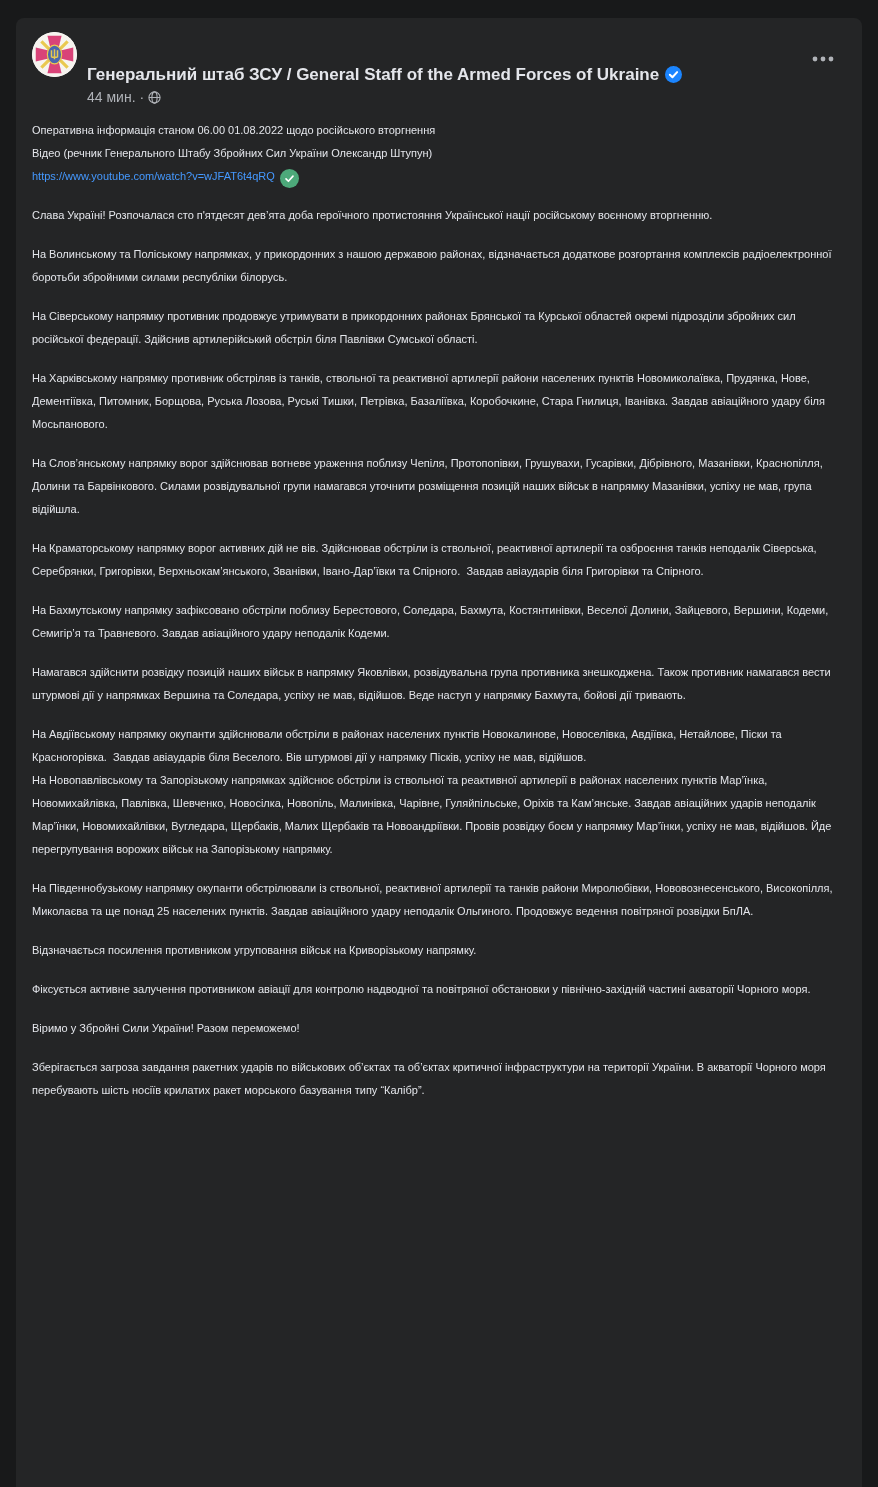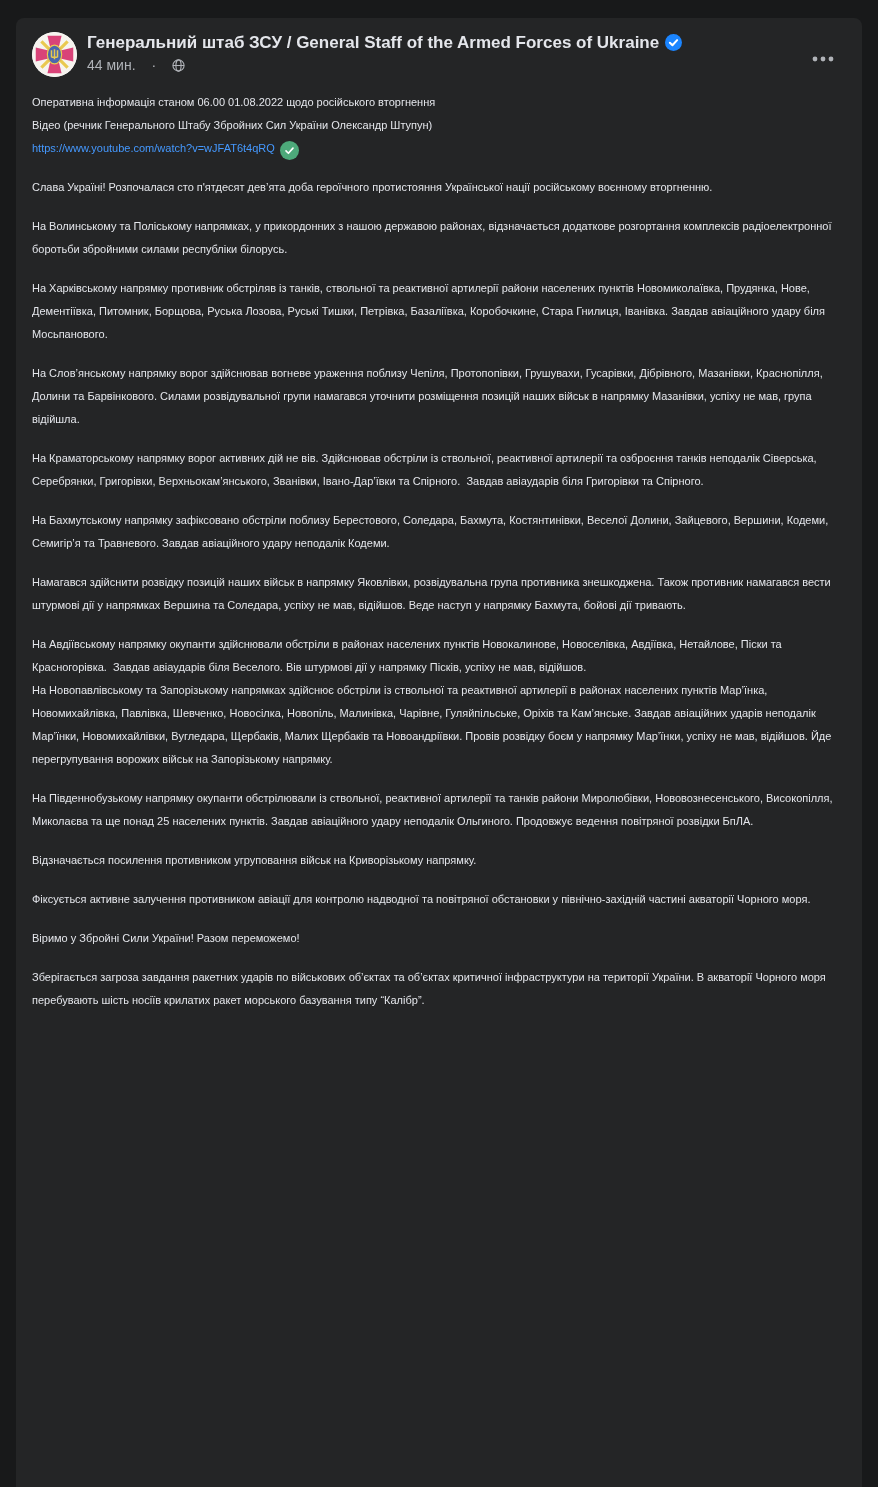--- a/index.html
+++ b/index.html
@@ -18,28 +18,28 @@
   .post-header{
     display:flex;align-items:flex-start;
     padding:14px 16px 8px 16px;
   }
   .avatar{
     width:45px;height:45px;border-radius:50%;
     background:#fff;flex:0 0 auto;cursor:pointer;overflow:hidden;
   }
   .avatar svg{display:block;width:45px;height:45px;}
   .header-meta{margin-left:10px;min-width:0;}
-  .page-name-row{display:flex;align-items:center;}
+  .page-name-row{display:flex;align-items:center;margin-top:32px;}
   .page-name{
     color:#E4E6EB;font-size:17px;font-weight:700;line-height:1.25;
     cursor:pointer;
   }
   .verified-badge{margin-left:6px;display:inline-flex;flex:0 0 auto;}
   .timestamp-row{
-    display:flex;align-items:center;gap:16px;
+    display:flex;align-items:center;gap:4px;
     color:#B0B3B8;font-size:14px;margin-top:4px;
   }
   .timestamp-row .time{cursor:pointer;}
   .menu-btn{
     margin-left:auto;margin-top:10px;margin-right:6px;
     padding:6px;border-radius:50%;cursor:pointer;flex:0 0 auto;
   }
   .post-body{
     padding:6px 16px 16px 16px;
     color:#E4E6EB;font-size:11px;line-height:23px;
@@ -119,20 +119,21 @@
     <p><span>Оперативна інформація станом 06.00 01.08.2022 щодо російського вторгнення</span><br><span>Відео (речник Генерального Штабу Збройних Сил України Олександр Штупун)</span><br><a class="link">https://www.youtube.com/watch?v=wJFAT6t4qRQ</a><span class="check-badge"><svg width="11" height="11" viewBox="0 0 12 12">
             <path d="M2.2 6.4 L4.8 9 L9.8 3.4" stroke="#fff" stroke-width="1.8" fill="none" stroke-linecap="round" stroke-linejoin="round"></path>
           </svg></span></p>
 
     <div>
 
         <p>Слава Україні! Розпочалася сто п'ятдесят дев’ята доба героїчного протистояння Української нації російському воєнному вторгненню.</p>
 
         <p>На Волинському та Поліському напрямках, у прикордонних з нашою державою районах, відзначається додаткове розгортання комплексів радіоелектронної боротьби збройними силами республіки білорусь.</p>
 
+        <p>На Сіверському напрямку противник продовжує утримувати в прикордонних районах Брянської та Курської областей окремі підрозділи збройних сил російської федерації. Здійснив артилерійський обстріл біля Павлівки Сумської області.</p>
 
         <p>На Харківському напрямку противник обстріляв із танків, ствольної та реактивної артилерії райони населених пунктів Новомиколаївка, Прудянка, Нове, Дементіївка, Питомник, Борщова, Руська Лозова, Руські Тишки, Петрівка, Базаліївка, Коробочкине, Стара Гнилиця, Іванівка. Завдав авіаційного удару біля Мосьпанового.</p>
 
         <p>На Слов’янському напрямку ворог здійснював вогневе ураження поблизу Чепіля, Протопопівки, Грушувахи, Гусарівки, Дібрівного, Мазанівки, Краснопілля, Долини та Барвінкового. Силами розвідувальної групи намагався уточнити розміщення позицій наших військ в напрямку Мазанівки, успіху не мав, група відійшла.</p>
 
         <p>На Краматорському напрямку ворог активних дій не вів. Здійснював обстріли із ствольної, реактивної артилерії та озброєння танків неподалік Сіверська, Серебрянки, Григорівки, Верхньокам’янського, Званівки, Івано-Дар’ївки та Спірного.  Завдав авіаударів біля Григорівки та Спірного.</p>
 
         <p>На Бахмутському напрямку зафіксовано обстріли поблизу Берестового, Соледара, Бахмута, Костянтинівки, Веселої Долини, Зайцевого, Вершини, Кодеми, Семигір’я та Травневого. Завдав авіаційного удару неподалік Кодеми.</p>
 
         <p>Намагався здійснити розвідку позицій наших військ в напрямку Яковлівки, розвідувальна група противника знешкоджена. Також противник намагався вести штурмові дії у напрямках Вершина та Соледара, успіху не мав, відійшов. Веде наступ у напрямку Бахмута, бойові дії тривають.</p>

